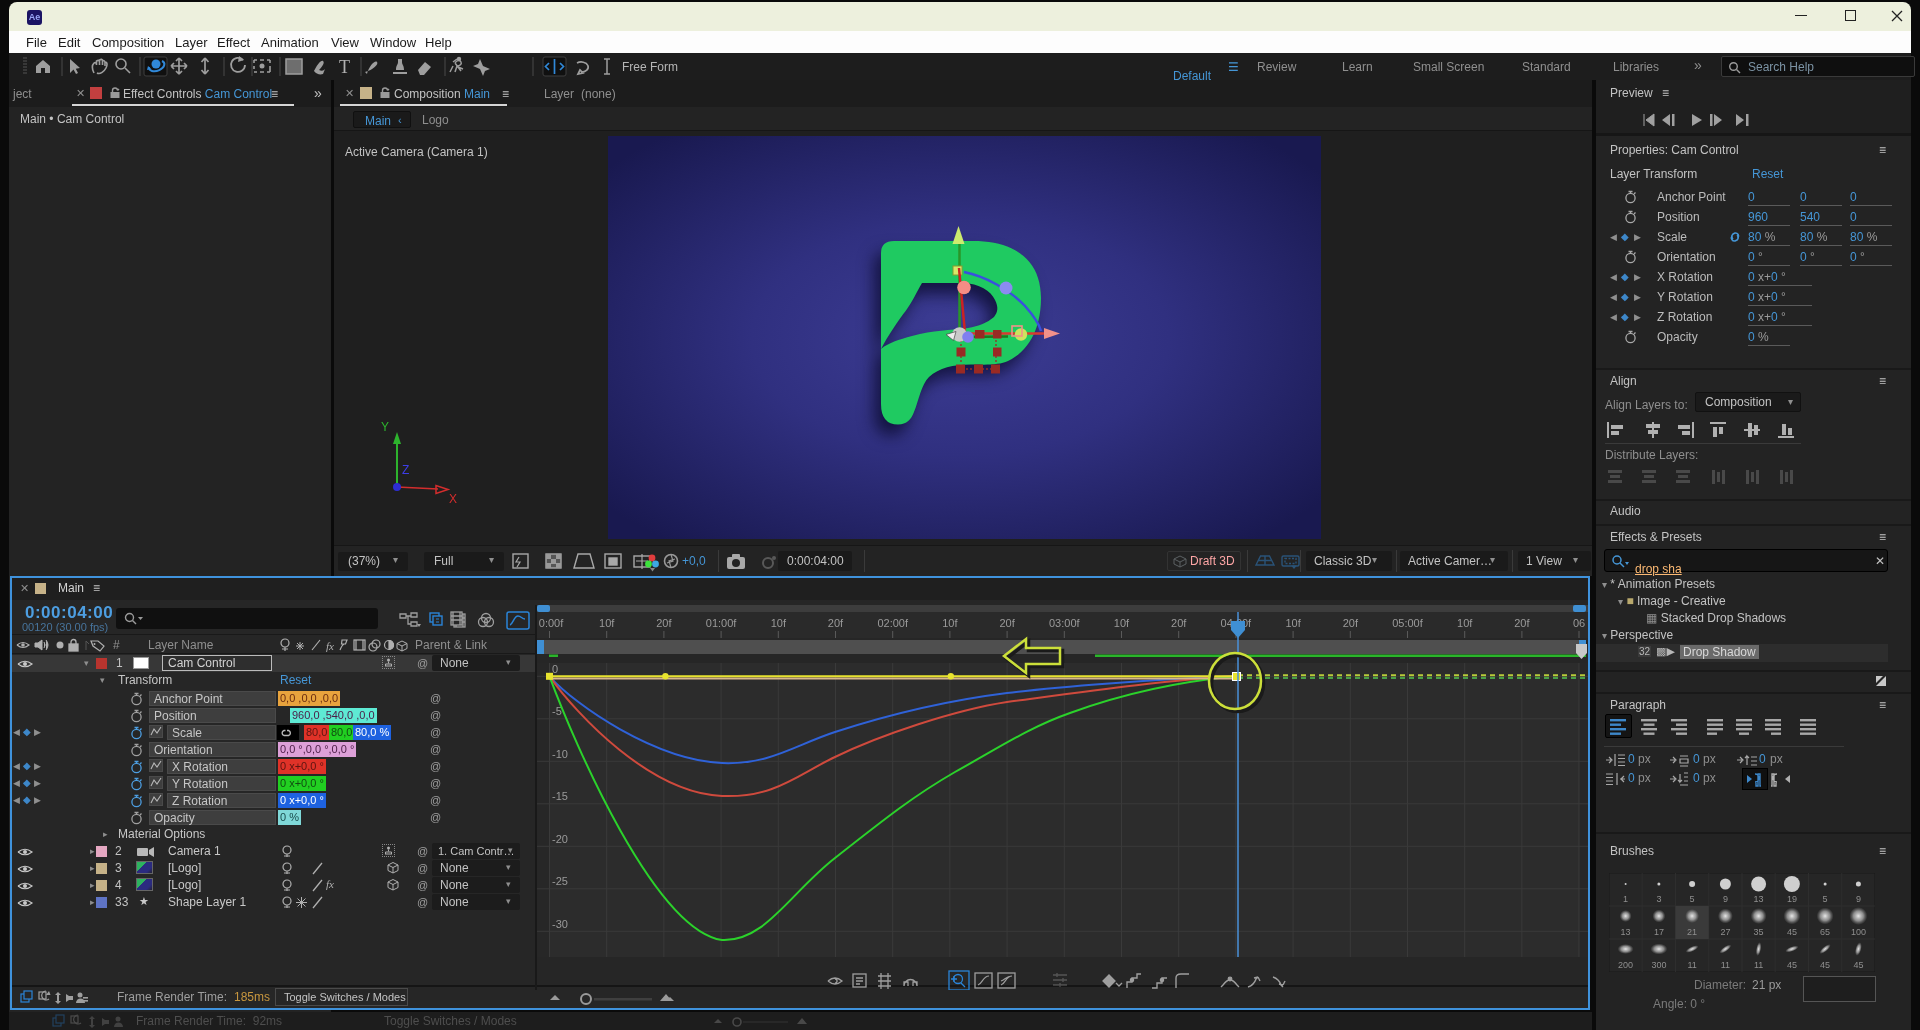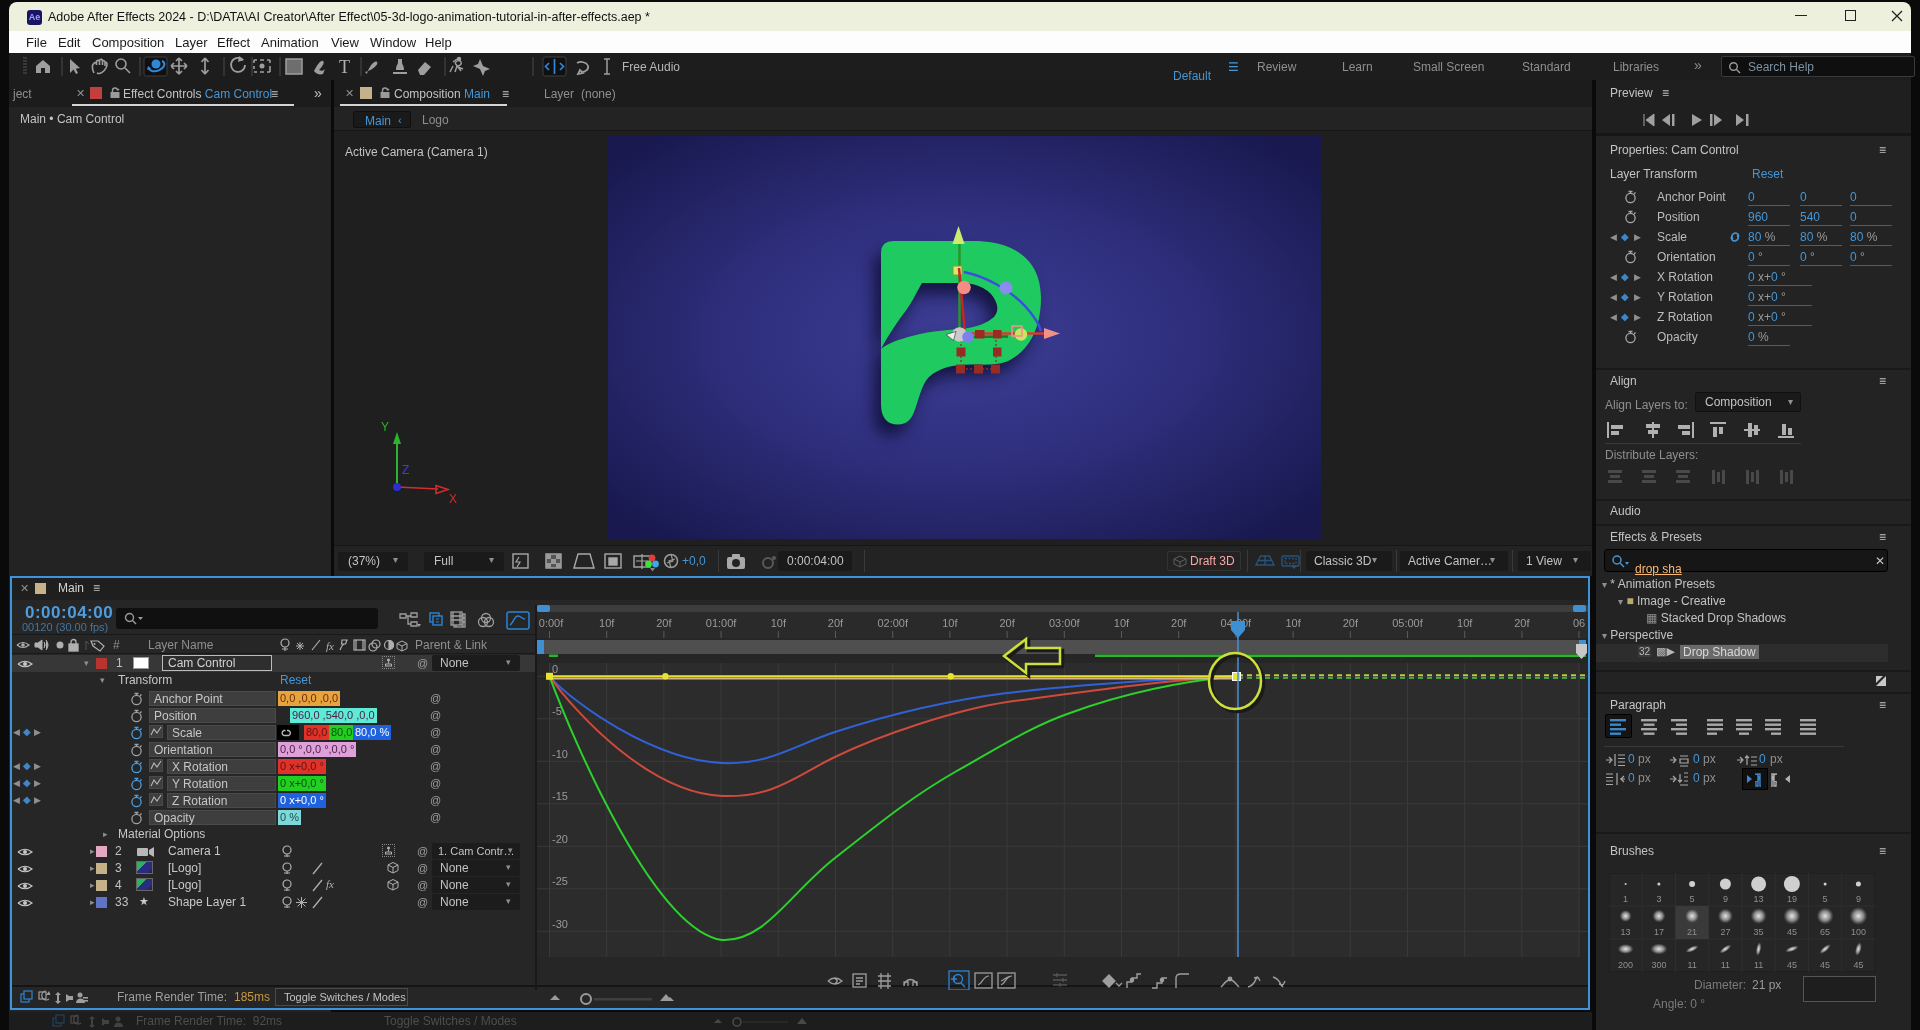--- a/index.html
+++ b/index.html
@@ -18,21 +18,20 @@
   .tlrow { position:absolute; left:0; width:524px; height:17px; }
   .tname { position:absolute; top:1px; height:15px; background:#3e3e3e; border:1px solid #4a4a4a; color:#c6c6c6; font-size:12px; padding:0 4px; line-height:14px; }
   .tval { position:absolute; top:1px; height:15px; font-size:11px; padding:0 2px; line-height:15px; white-space:nowrap; }
   .sw10 { position:absolute; }
 </style>
 </head>
 <body>
 
 <div class="abs" id="titlebar" style="left:9px; top:2px; width:1902px; height:29px; background:#edf0dd; border-radius:8px 8px 0 0;">
   <div class="abs" style="left:18px; top:8px; width:15px; height:15px; background:#1b1464; border-radius:3px; color:#99a6f6; font-size:9px; font-weight:bold; text-align:center; line-height:15px;">Ae</div>
-  <div class="abs" style="left:39px; top:8px; color:#111; font-size:12.5px; white-space:nowrap;">Adobe After Effects 2024 - D:\DATA\AI Creator\After Effect\05-3d-logo-animation-tutorial-in-after-effects.aep *</div>
   <div class="abs" style="left:1786px; top:13px; width:12px; height:1px; background:#222;"></div>
   <div class="abs" style="left:1836px; top:8px; width:11px; height:11px; border:1.3px solid #222;"></div>
   <svg class="abs" style="left:1882px; top:8px;" width="12" height="12">
       <path d="M1 1 L11 11 M11 1 L1 11" stroke="#222" stroke-width="1.3"></path>
     </svg>
 </div>
 
 <div class="abs" id="menubar" style="left:9px; top:31px; width:1902px; height:22px; background:#fdfdfd; color:#1a1a1a; font-size:13px;">
   <span class="abs" style="left:17px; top:4px;">File</span>
   <span class="abs" style="left:49px; top:4px;">Edit</span>
@@ -83,21 +82,21 @@
       <g stroke="#3088d8" fill="none" stroke-width="1.7">
           <path d="M545.5 6 v15 M540 10 l-3.5 3.5 l3.5 3.5 M551 10 l3.5 3.5 l-3.5 3.5"></path>
         </g>
       <path d="M568 10 a7 5 0 1 1 4 9 M571 17 l-2 4 l5 -1 z" fill="none" stroke-width="1.7"></path>
       <path d="M598 6 v15 M595 6 h6 M595 21 h6" fill="none" stroke-width="1.5"></path>
     </g>
     <g stroke="#4a4a4a" stroke-width="1">
         <path d="M53 4 v19 M131 4 v19 M215 4 v19 M243 4 v19 M271 4 v19 M352 4 v19 M436 4 v19 M524 4 v19"></path>
       </g>
   </svg>
-  <span class="abs txt" style="left:613px; top:7px; color:#b5b5b5;">Free Audio</span>
+  <span class="abs txt" style="left:613px; top:7px; color:#b5b5b5;">Free Form</span>
   <span class="abs" style="left:1164px; top:16px; color:#4596d6; font-size:12px;">Default</span>
   <span class="abs" style="left:1219px; top:7px; color:#4596d6; font-size:12px;">☰</span>
   <span class="abs txt dim" style="left:1248px; top:7px;">Review</span>
   <span class="abs txt dim" style="left:1333px; top:7px;">Learn</span>
   <span class="abs txt dim" style="left:1404px; top:7px;">Small Screen</span>
   <span class="abs txt dim" style="left:1513px; top:7px;">Standard</span>
   <span class="abs txt dim" style="left:1604px; top:7px;">Libraries</span>
   <span class="abs txt dim" style="left:1685px; top:4px; font-size:14px;">»</span>
   <div class="abs" style="left:1712px; top:3px; width:194px; height:21px; background:#0f0f0f; border:1px solid #3a3a3a; border-radius:2px;">
     <svg class="abs" style="left:6px; top:4px;" width="13" height="13">

